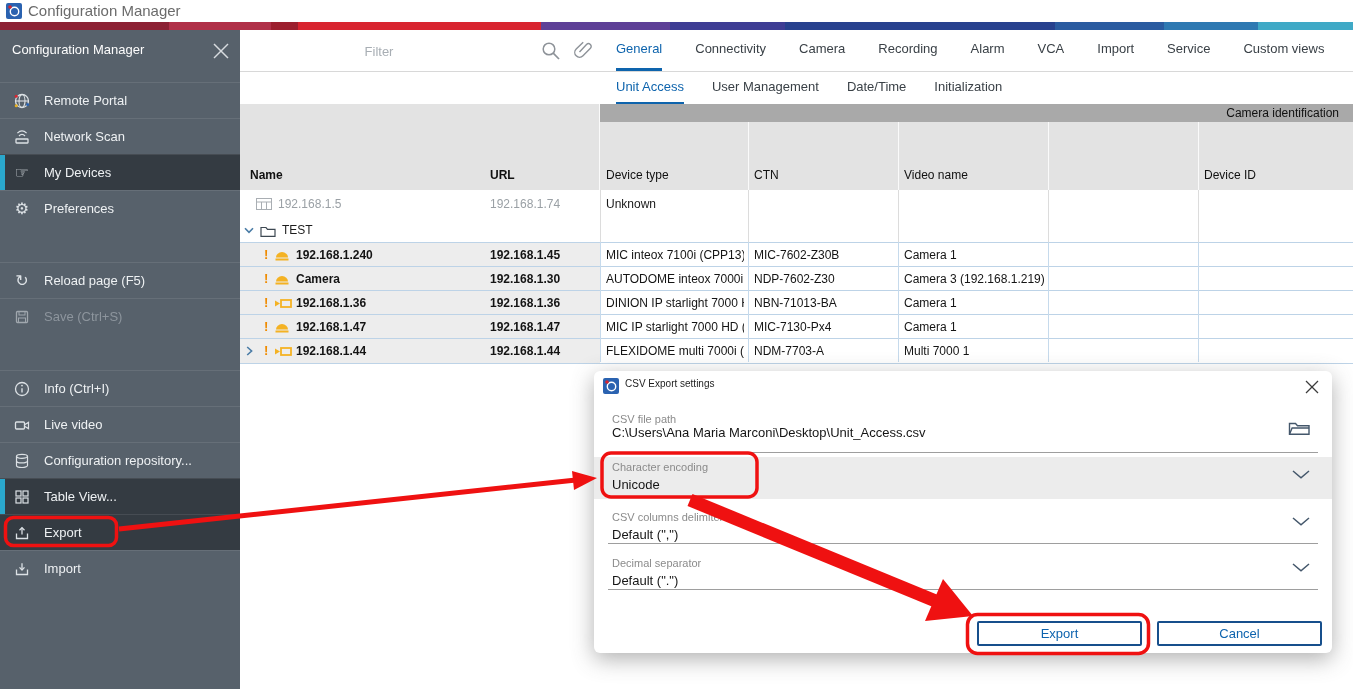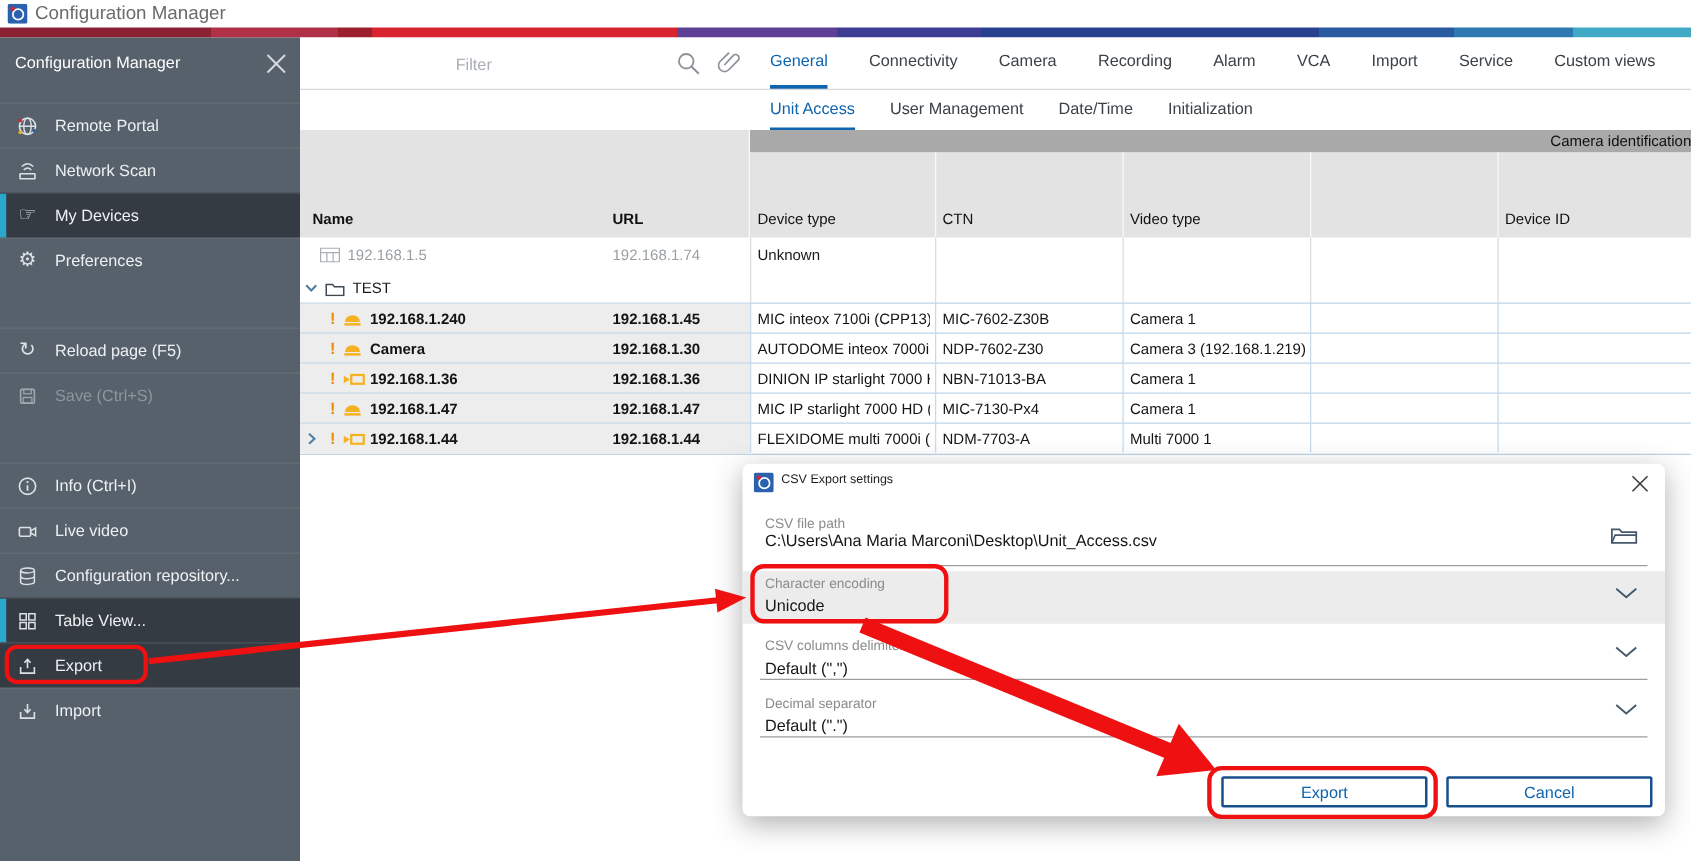--- a/index.html
+++ b/index.html
@@ -40,21 +40,21 @@
   .tabs{position:absolute;left:376px;top:0;height:41px;display:flex;gap:33px;}
   .tab{font-size:13px;color:#3a4147;line-height:38px;border-bottom:3px solid transparent;box-sizing:border-box;cursor:pointer;white-space:nowrap;}
   .tab.active{color:#0e64ad;border-bottom-color:#0e64ad;}
   .subtabs{position:absolute;left:376px;top:42px;height:33px;display:flex;gap:28px;}
   .subtab{font-size:13px;color:#3a4147;line-height:30px;border-bottom:3px solid transparent;box-sizing:border-box;cursor:pointer;white-space:nowrap;}
   .subtab.active{color:#0e64ad;border-bottom-color:#0e64ad;}
 
   
   .hdr-nameurl{position:absolute;left:0;top:74px;width:360px;height:86px;background:#e3e3e3;}
   .hdr-group{position:absolute;left:360px;top:74px;width:753px;height:18px;background:#a9a9a9;font-size:12px;color:#111;
-    display:flex;align-items:center;justify-content:flex-end;box-sizing:border-box;}
+    display:flex;align-items:center;justify-content:flex-end;padding-right:14px;box-sizing:border-box;}
   .hdr-device{position:absolute;left:360px;top:92px;width:753px;height:68px;background:#e3e3e3;}
   .hline{position:absolute;background:#fafafa;width:1px;}
   .hdr-lbl{position:absolute;font-size:12px;color:#111;top:138px;}
   .hdr-lbl.b{font-weight:bold;}
   .vline-g{position:absolute;width:1px;top:160px;height:52px;background:#dcdcdc;}
   .vline-b{position:absolute;width:1px;top:212px;height:120px;background:#c6daec;}
   .cell-txt{position:absolute;font-size:12px;line-height:24px;white-space:nowrap;overflow:hidden;}
   .drow{position:absolute;left:0;width:1113px;height:24px;border-top:1px solid #bdd3e7;box-sizing:content-box;}
   .drow .ncell{position:absolute;left:0;top:0;width:360px;height:24px;background:#ededed;}
   .drow .nm{position:absolute;left:56px;top:0;font-size:12px;font-weight:bold;line-height:24px;color:#141414;}
@@ -257,21 +257,21 @@
     <div class="hdr-device"></div>
     <div class="hline" style="left:359px;top:74px;height:86px"></div>
     <div class="hline" style="left:508px;top:92px;height:68px"></div>
     <div class="hline" style="left:658px;top:92px;height:68px"></div>
     <div class="hline" style="left:808px;top:92px;height:68px"></div>
     <div class="hline" style="left:958px;top:92px;height:68px"></div>
     <div class="hdr-lbl b" style="left:10px">Name</div>
     <div class="hdr-lbl b" style="left:250px">URL</div>
     <div class="hdr-lbl" style="left:366px">Device type</div>
     <div class="hdr-lbl" style="left:514px">CTN</div>
-    <div class="hdr-lbl" style="left:664px">Video type</div>
+    <div class="hdr-lbl" style="left:664px">Video name</div>
     <div class="hdr-lbl" style="left:964px">Device ID</div>
 
     <div class="vline-g" style="left:360px"></div>
     <div class="vline-g" style="left:508px"></div>
     <div class="vline-g" style="left:658px"></div>
     <div class="vline-g" style="left:808px"></div>
     <div class="vline-g" style="left:958px"></div>
 
     <div class="abs" style="left:0;top:160px;width:1327px;height:28px">
       <svg class="abs" style="left:16px;top:8px" width="16" height="12">

